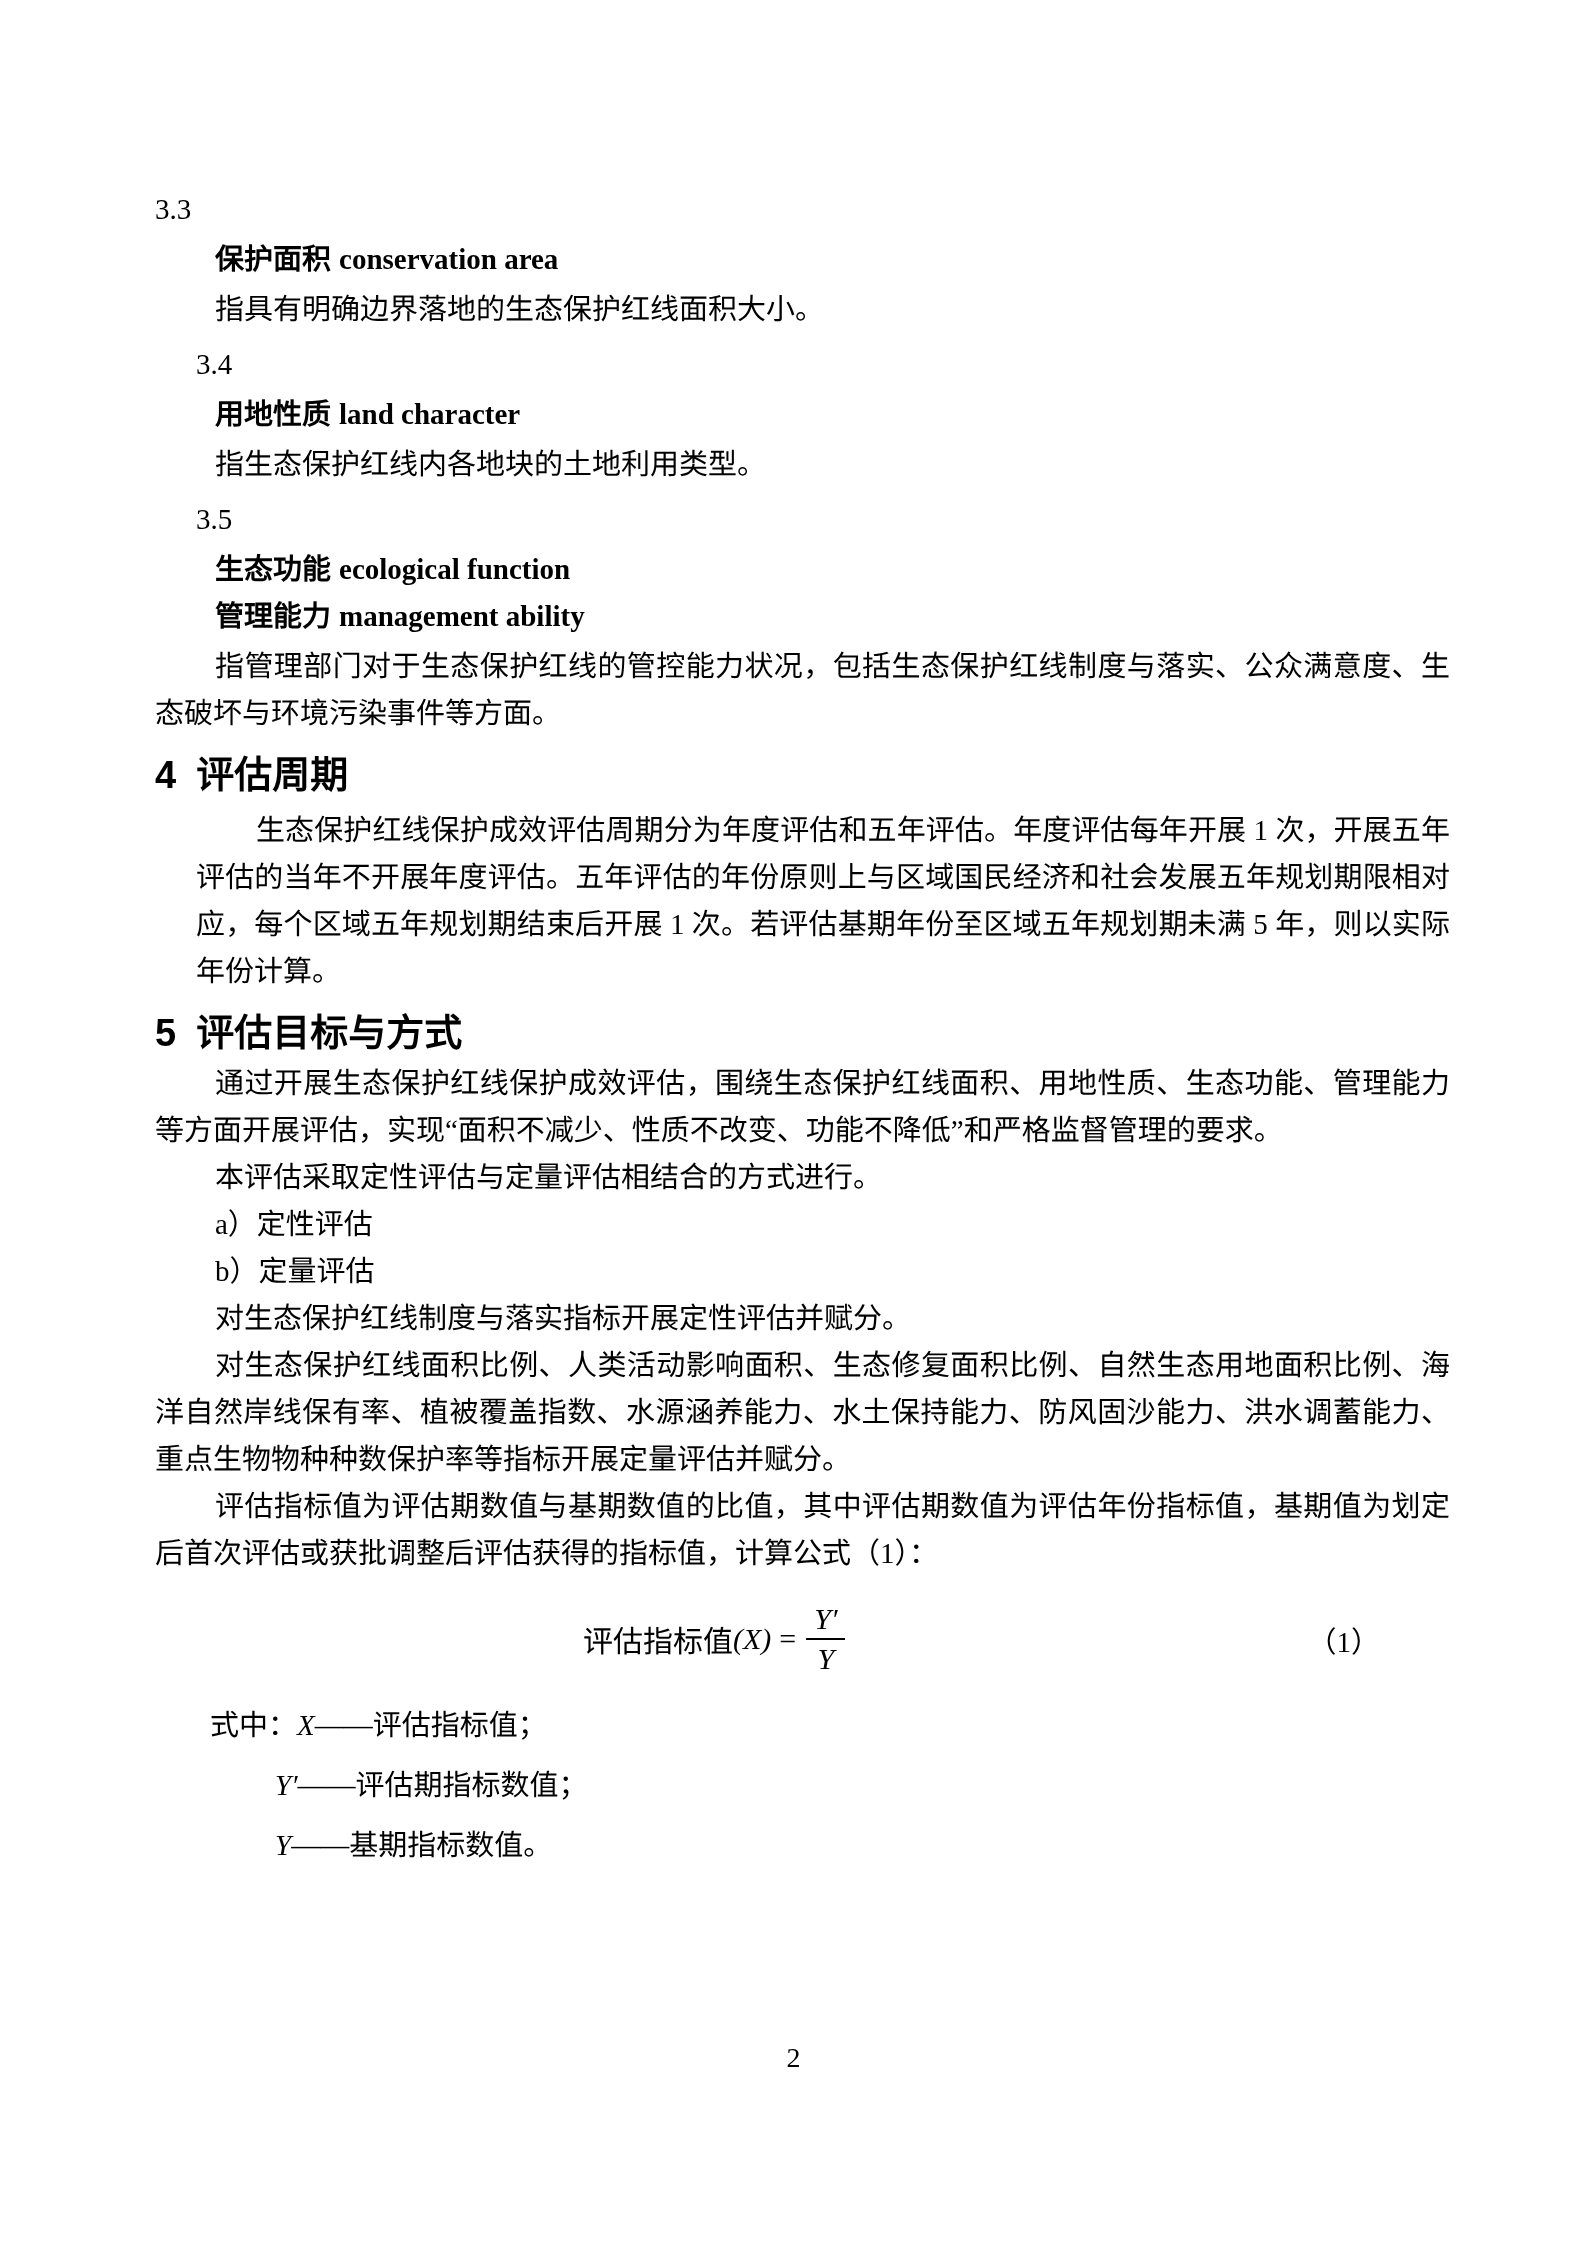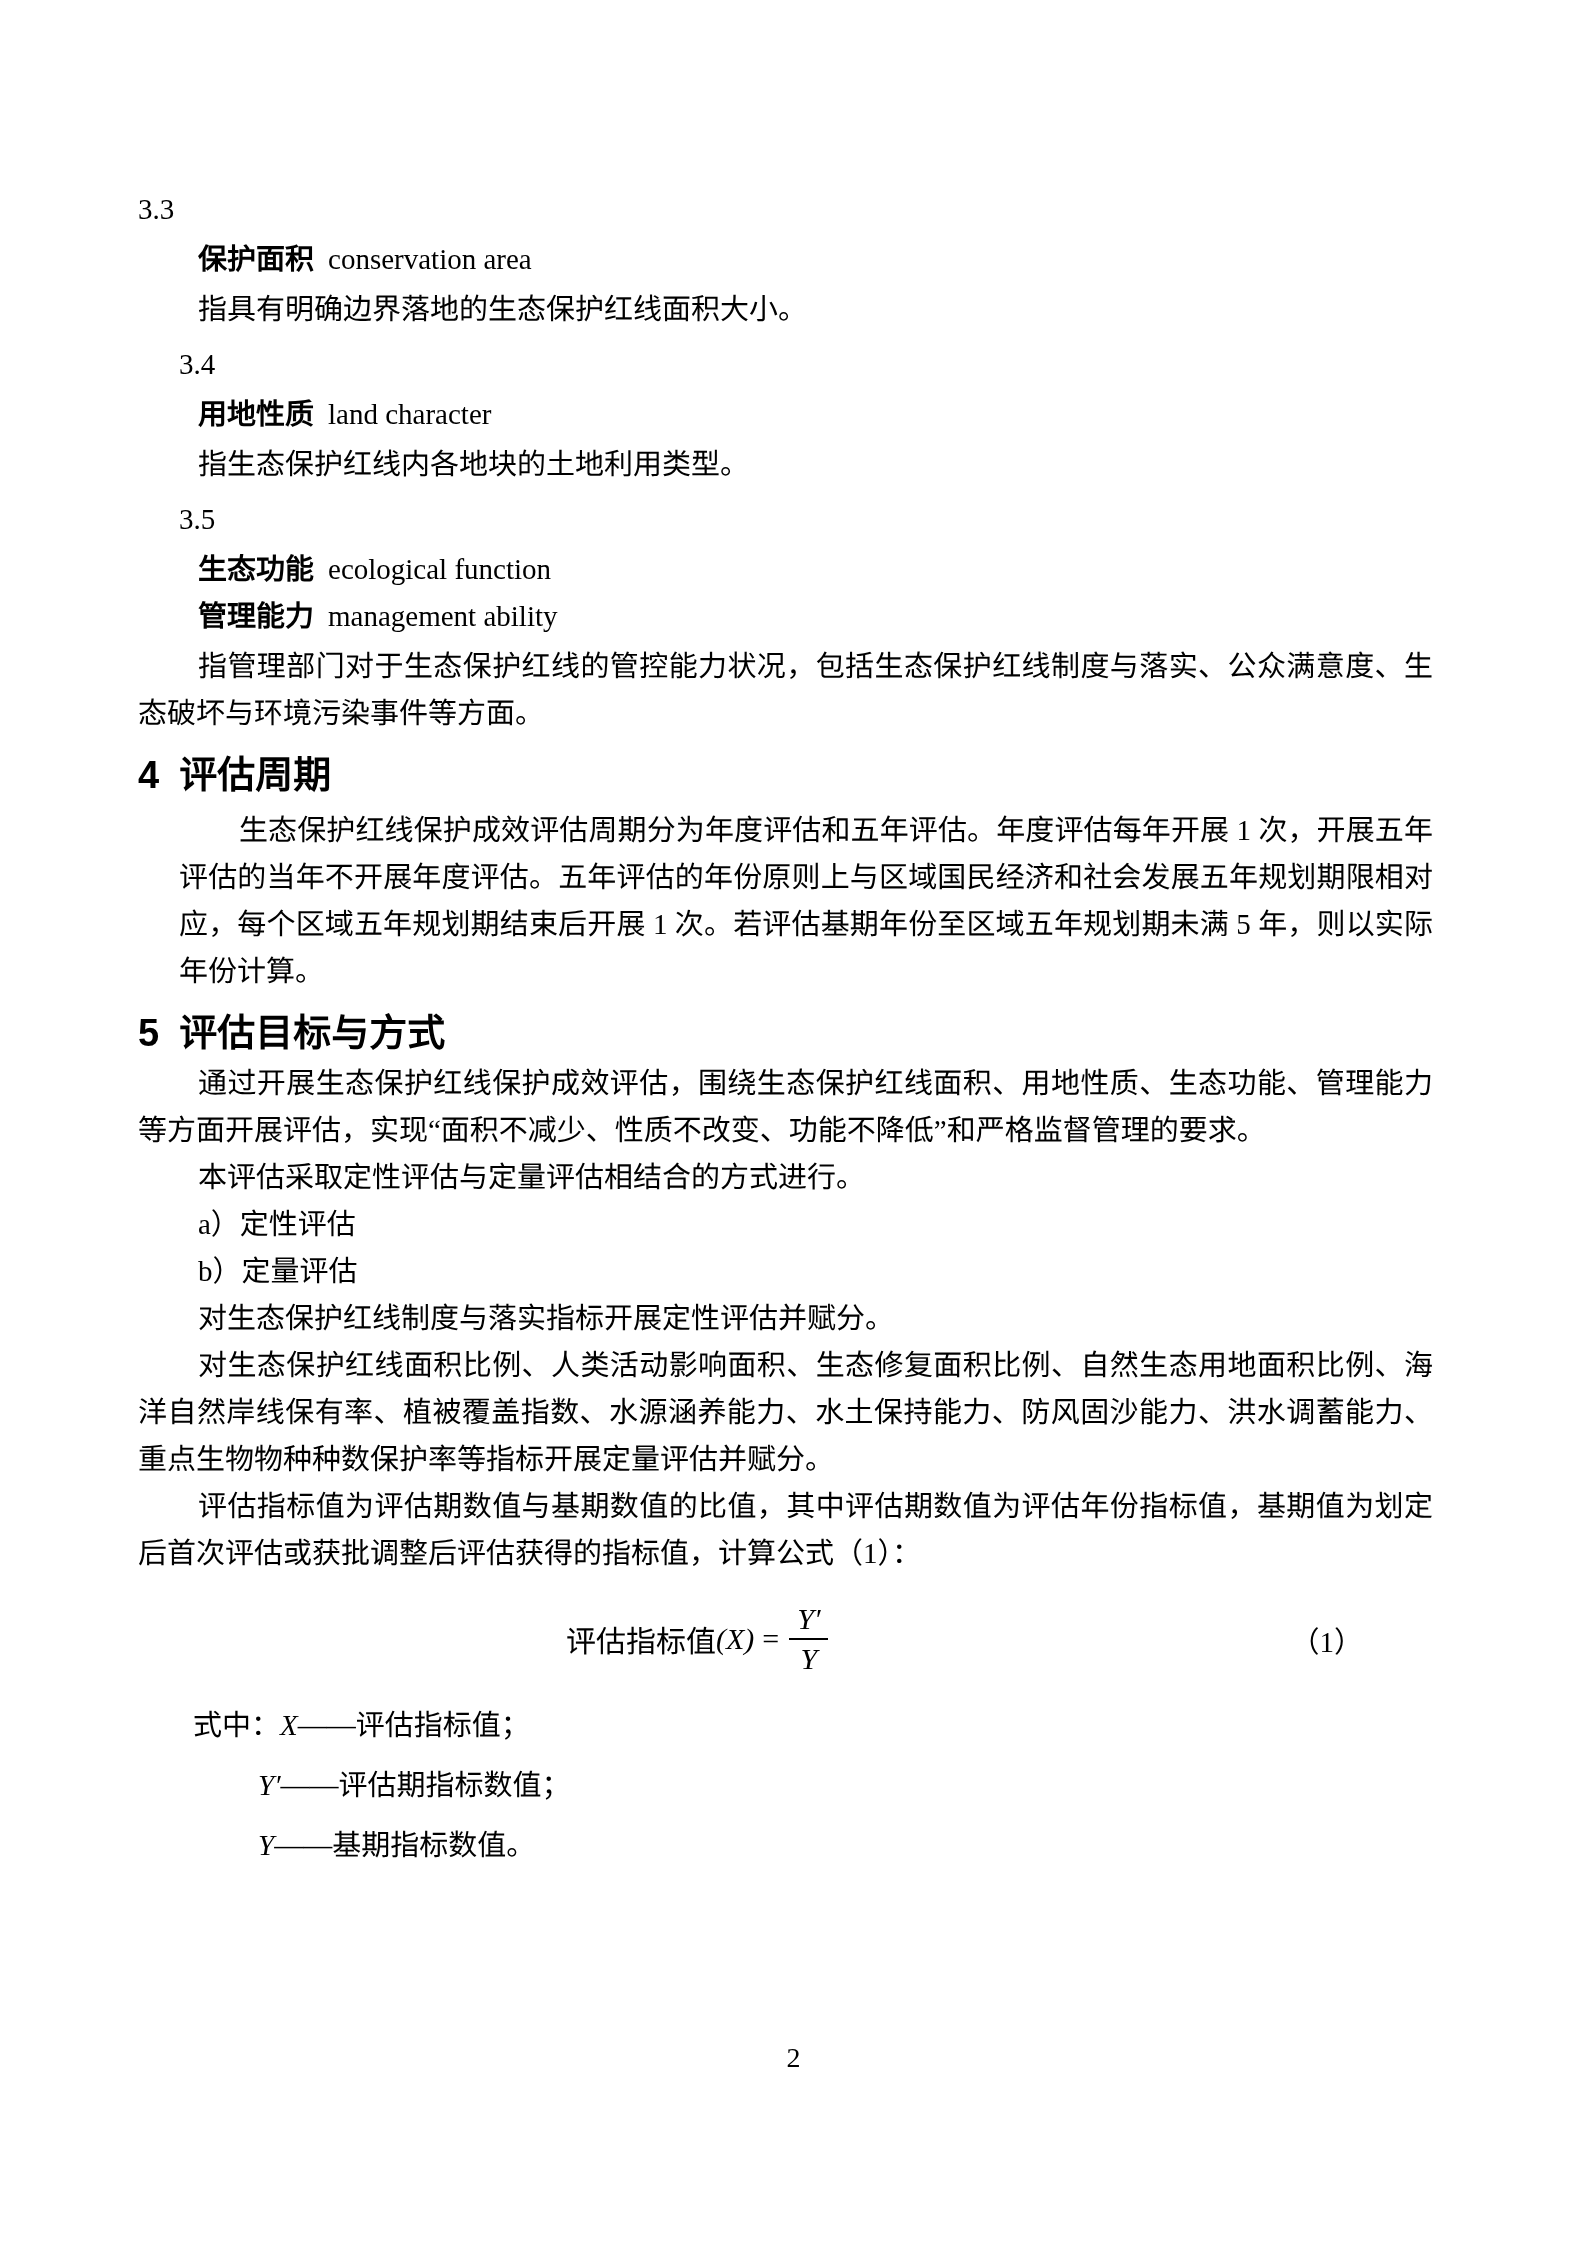--- a/index.html
+++ b/index.html
@@ -6,21 +6,21 @@
   .page{
     position:relative;
     width:1587px;height:2245px;
     background:#ffffff;
     color:#000;
     font-family:"Liberation Serif","DejaVu Serif",serif;
     overflow:hidden;
   }
   .content{
     position:absolute;
-    left:138px;
+    left:155px;
     width:1295px;
     top:0;
   }
   .line{
     font-size:29px;
     line-height:47px;
   }
   .body-para{
     margin:0;
     font-size:29px;
@@ -36,22 +36,23 @@
   .term-heading{
     font-size:29px;
     line-height:47px;
     padding-left:60px;
   }
   .term-zh{
     font-family:"Liberation Sans","DejaVu Sans",sans-serif;
     font-weight:bold;
   }
   .term-en{
-    margin-left:14px;
+    margin-left:8px;
     font-family:"Liberation Serif","DejaVu Serif",serif;
+    font-weight:bold;
   }
   .clause-heading{
     font-size:38px;
     line-height:47px;
     font-family:"Liberation Sans","DejaVu Sans",sans-serif;
     font-weight:bold;
   }
   .clause-heading .clause-num{margin-right:20px;}
   .mt3{margin-top:3px;}
   .mt8{margin-top:8px;margin-left:41px;}

